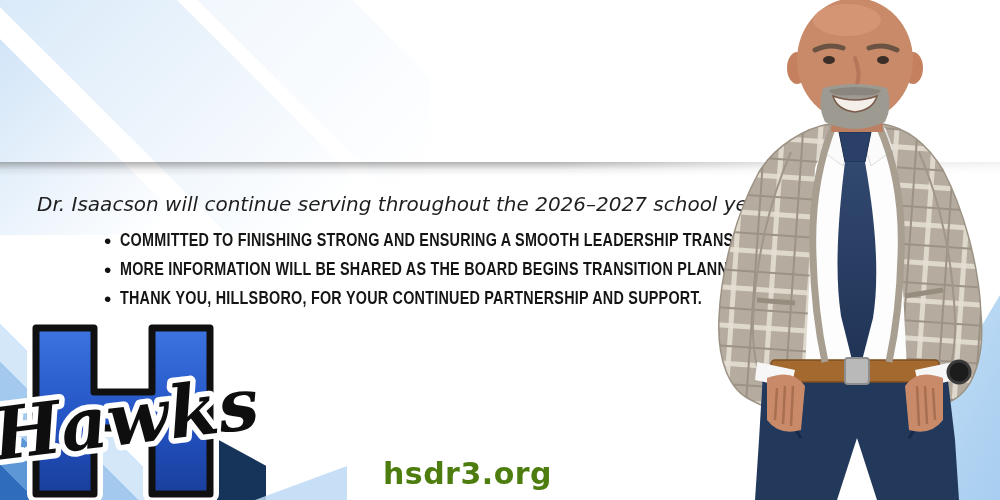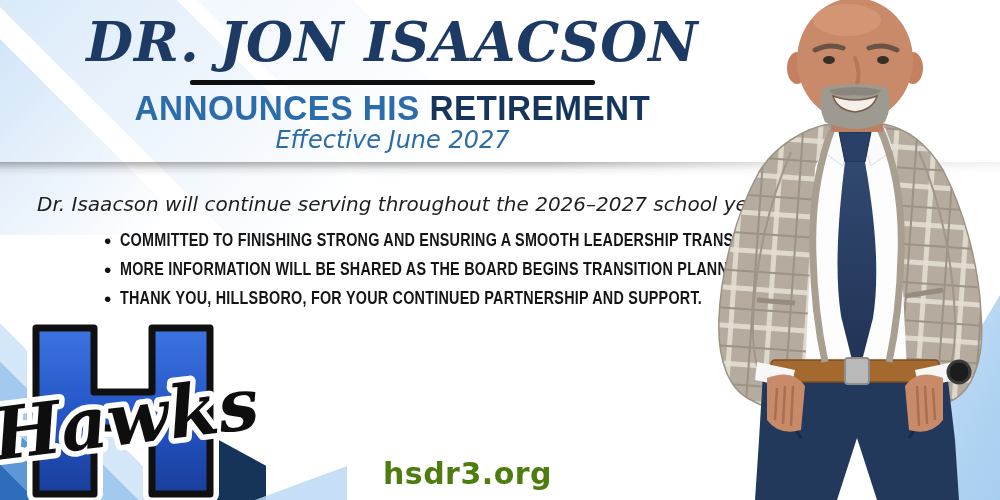--- a/index.html
+++ b/index.html
@@ -81,26 +81,20 @@
     <div class="tl-band tl-b"></div>
     <div class="tl-band tl-c"></div>
   </div>
   <div class="deco-bl"></div>
   <div class="deco-bl-wedge"></div>
   <div class="deco-bl-streak"></div>
   <div class="deco-br"></div>
 
   <div class="header-shadow"></div>
 
-  <div class="header">
-    <h1 class="title">DR. JON ISAACSON</h1>
-    <div class="title-underline"></div>
-    <h2 class="subtitle"><span class="announces">ANNOUNCES HIS</span> <span class="retirement">RETIREMENT</span></h2>
-    <div class="effective">Effective June 2027</div>
-  </div>
 
   <div class="intro">Dr. Isaacson will continue serving throughout the 2026–2027 school year.</div>
   <ul class="bullets">
     <li>
         <span class="bullet-dot">•</span>
         <span class="bullet-text">COMMITTED TO FINISHING STRONG AND ENSURING A SMOOTH LEADERSHIP TRANSITION.</span>
       </li>
     <li>
         <span class="bullet-dot">•</span>
         <span class="bullet-text">MORE INFORMATION WILL BE SHARED AS THE BOARD BEGINS TRANSITION PLANNING.</span>

